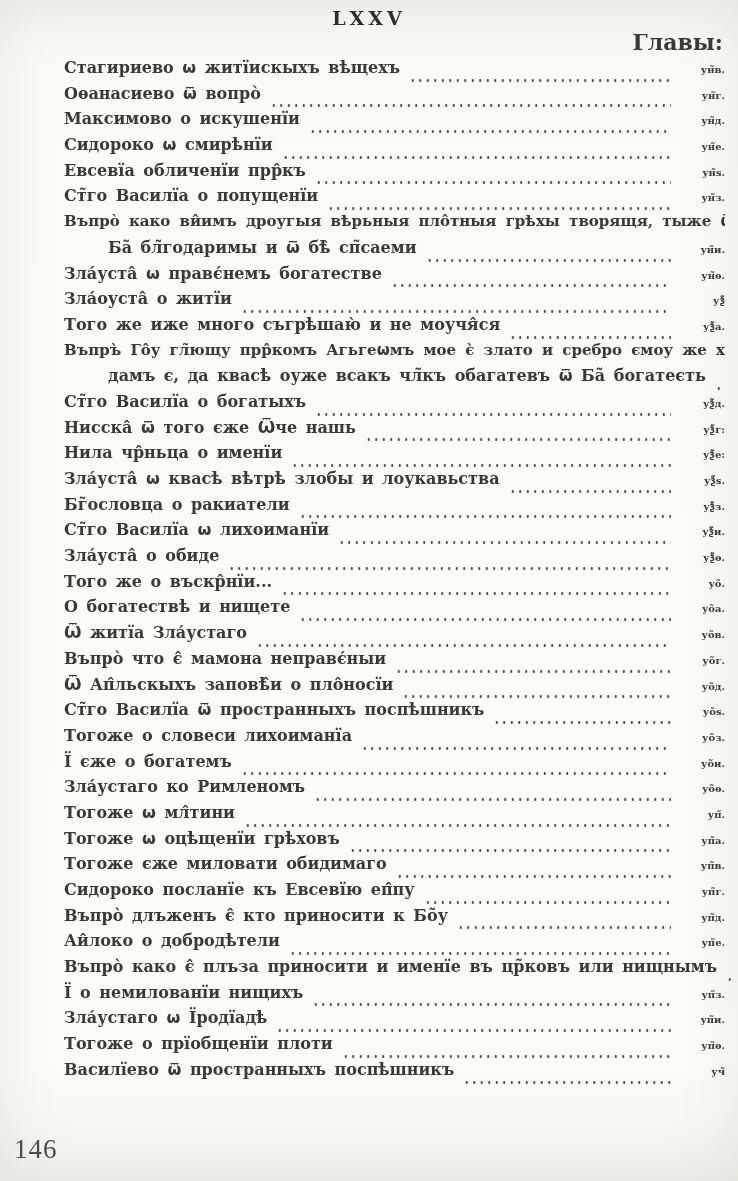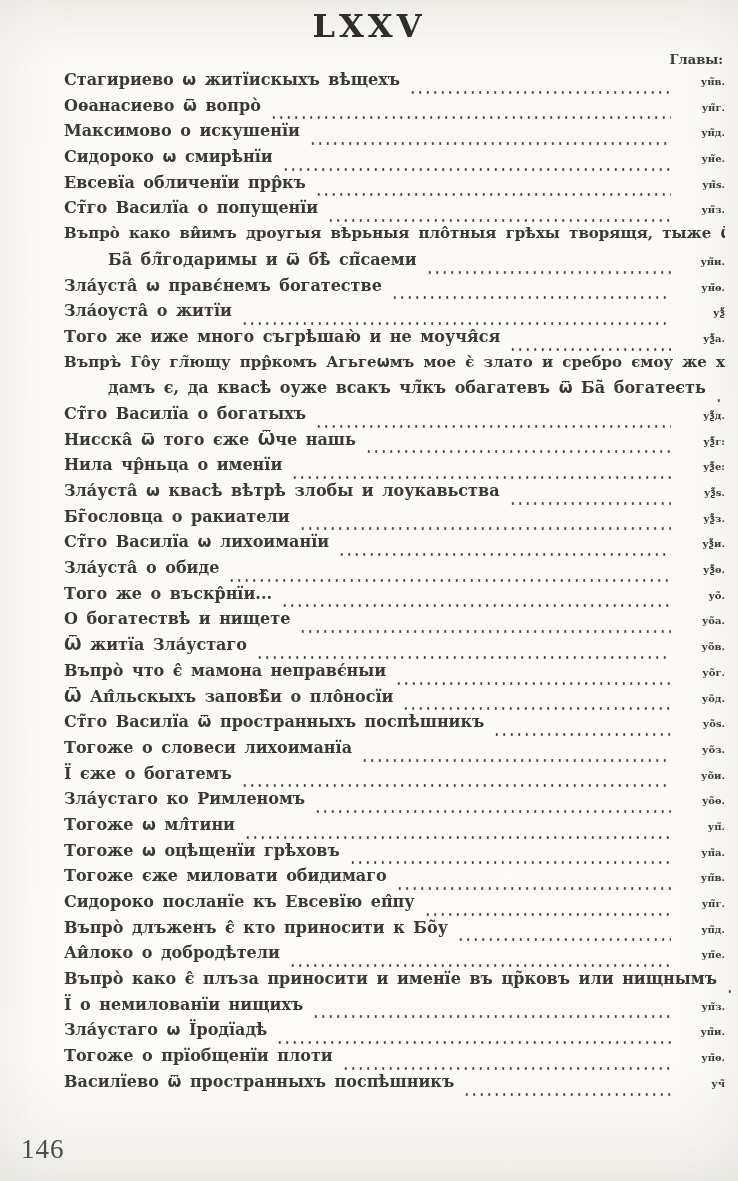--- a/index.html
+++ b/index.html
@@ -4,26 +4,26 @@
 <style>
   html,body{margin:0;padding:0;}
   body{width:738px;height:1181px;overflow:hidden;background:#e9e9e6;}
   .page{
     position:relative;width:738px;height:1181px;box-sizing:border-box;
     background:linear-gradient(180deg,#f5f4ef 0%,#fbfaf6 6%,#fcfbf7 90%,#f2f1ec 100%);
     box-shadow:inset 0 0 60px rgba(120,115,100,.12);
     font-family:"DejaVu Serif","DejaVu Sans",serif;color:#3a3936;
   }
   .header-numeral{
-    text-align:center;padding-top:7px;font-size:32px;font-weight:bold;
+    text-align:center;padding-top:7px;font-size:19px;font-weight:bold;
     letter-spacing:4px;color:#2f2e2b;
   }
   .col-header{
-    text-align:right;padding-right:15px;margin-top:7px;
-    font-size:13px;font-weight:bold;color:#3a3936;
+    text-align:right;padding-right:15px;margin-top:0;
+    font-size:22px;font-weight:bold;color:#3a3936;
   }
   .toc{padding:3px 13px 0 64px;}
   .entry-line{display:flex;align-items:baseline;height:25.7px;}
   .wrap-line{
     height:25.7px;font-size:15px;font-weight:bold;word-spacing:4px;
     white-space:nowrap;overflow:hidden;
   }
   .entry-text{font-size:16px;font-weight:bold;word-spacing:3px;white-space:nowrap;}
   .entry-line.indent{padding-left:44px;}
   .leader{
@@ -32,21 +32,20 @@
     background-size:7.5px 5px;background-repeat:repeat-x;background-position:0 100%;
   }
   .entry-num{
     font-size:10px;font-weight:bold;min-width:48px;text-align:right;
     white-space:nowrap;color:#3a3936;
   }
   .page-number{
     position:absolute;left:14px;bottom:16px;
     font-family:"Liberation Serif",serif;font-size:27px;color:#4d4d4d;
     letter-spacing:1px;
-    margin-left:7px;
   }
 </style>
 </head>
 <body>
 
 <div class="page">
   <div class="header-numeral">LXXV</div>
   <div class="col-header">Главы:</div>
   <div class="toc" id="toc">
   <div class="entry">

